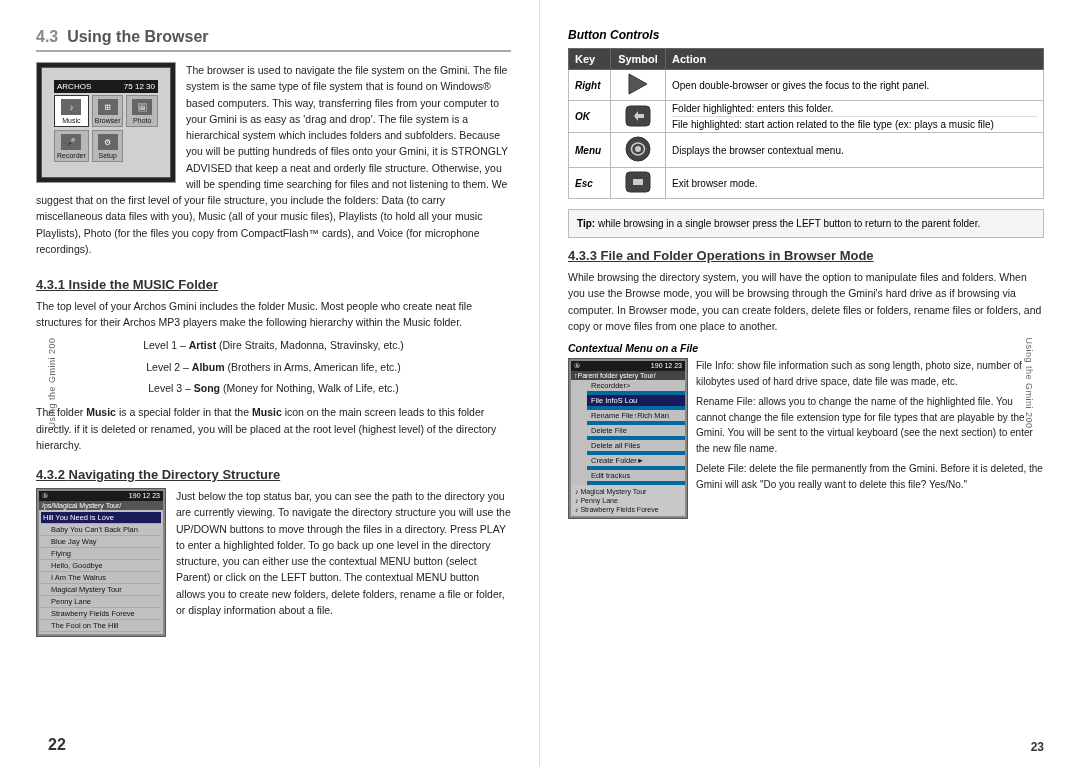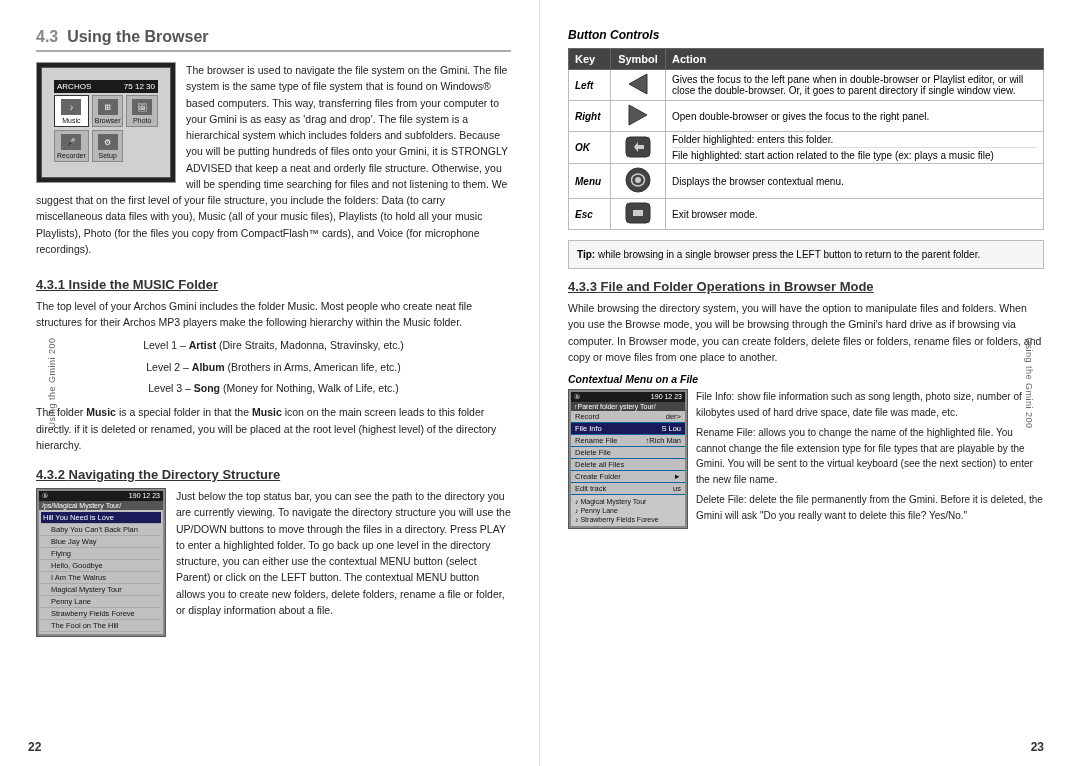--- a/index.html
+++ b/index.html
@@ -177,22 +177,22 @@
       color: #fff;
     }
     .browser-list-item.sub {
       padding-left: 10px;
     }
 
     
     .page-num-left {
       position: absolute;
       bottom: 12px;
-      left: 28px;
-      font-size: 12px;
+      left: 48px;
+      font-size: 16px;
       font-weight: bold;
       color: #333;
     }
     .page-num-right {
       position: absolute;
       bottom: 12px;
       right: 36px;
       font-size: 12px;
       font-weight: bold;
       color: #333;
@@ -315,23 +315,24 @@
       font-size: 7px;
       padding: 1px 3px;
     }
     .ctx-menu {
       background: #c0c0c0;
     }
     .ctx-item {
       font-size: 7.5px;
       color: #111;
       padding: 1px 4px;
-      border-bottom: 1px solid #0369a1;
-      display: flex;
-      justify-content: space-between;
+      border-bottom: 4px solid #0369a1;
+      display: flex;
+      justify-content: flex-start;
+      margin-left: 16px;
     }
     .ctx-item.highlighted {
       background: #1a1a5a;
       color: #fff;
     }
     .ctx-bottom-list {
       background: #c8c8c8;
       padding: 2px 4px;
     }
     .ctx-bottom-item {
@@ -469,29 +470,20 @@
       <tr>
         <th class="key-col">Key</th>
         <th class="sym-col">Symbol</th>
         <th class="act-col">Action</th>
       </tr>
     </thead>
     <tbody>
 
 
 
-      <tr>
-        <td class="key-label"><i>Left</i></td>
-        <td class="sym-cell">
-          <svg width="24" height="24" viewBox="0 0 24 24">
-              <polygon points="3,12 21,2 21,22" fill="#555" stroke="#333" stroke-width="1"></polygon>
-            </svg>
-        </td>
-        <td>Gives the focus to the left pane when in double-browser or Playlist editor, or will close the double-browser. Or, it goes to parent directory if single window view.</td>
-      </tr>
 
       <tr>
         <td class="key-label"><i>Right</i></td>
         <td class="sym-cell">
           <svg width="24" height="24" viewBox="0 0 24 24">
               <polygon points="21,12 3,2 3,22" fill="#555" stroke="#333" stroke-width="1"></polygon>
             </svg>
         </td>
         <td>Open double-browser or gives the focus to the right panel.</td>
       </tr>

